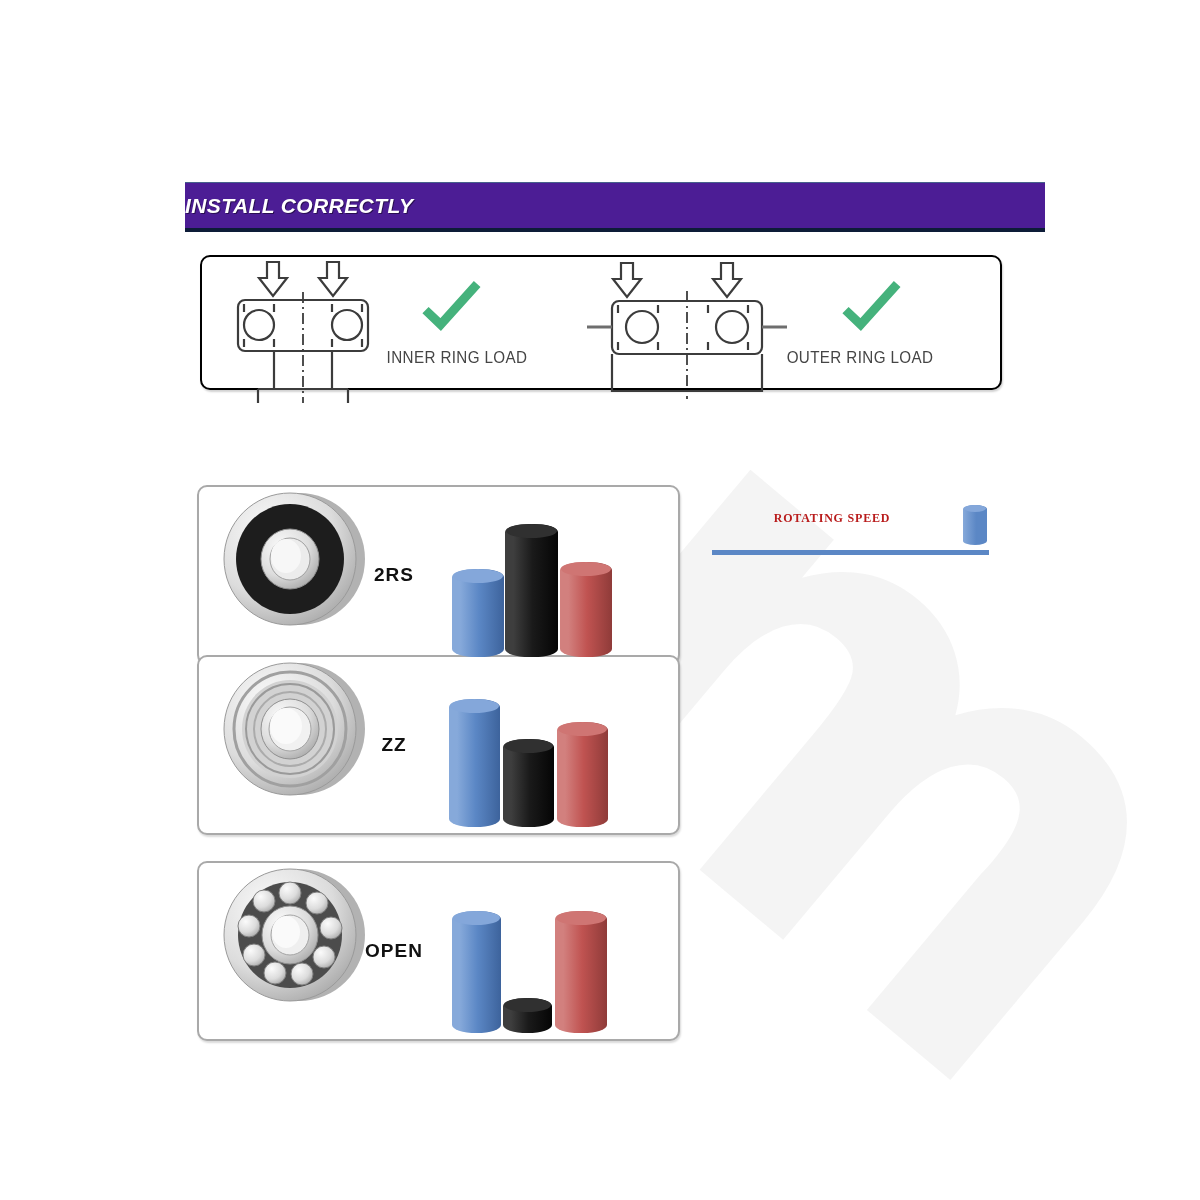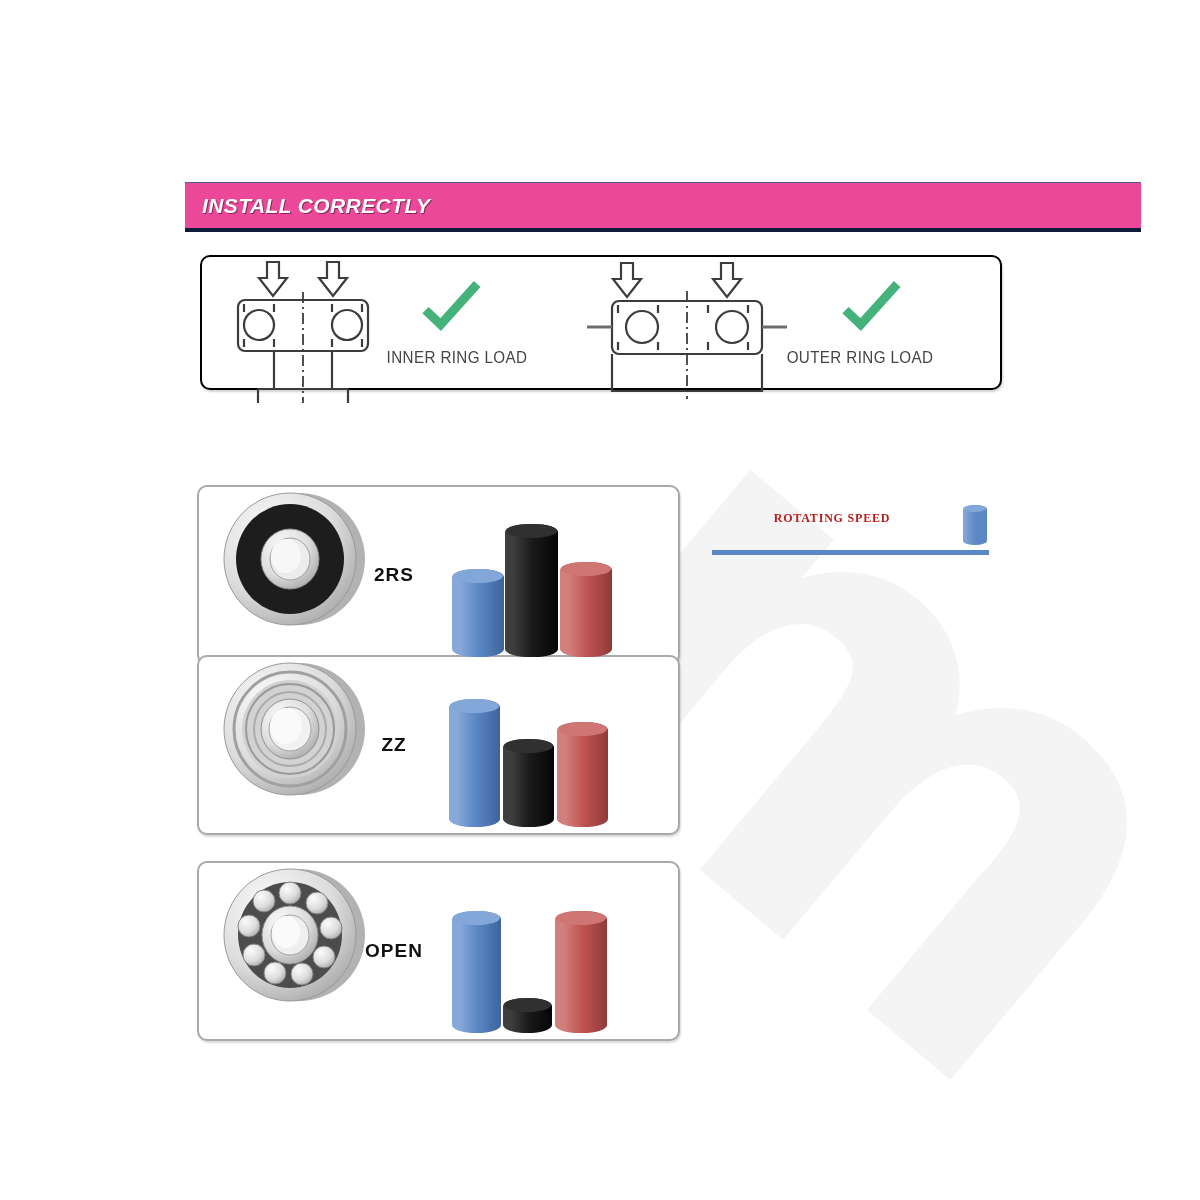--- a/index.html
+++ b/index.html
@@ -2,23 +2,23 @@
 <html><head>
 <meta charset="utf-8">
 <style>
   html,body{margin:0;padding:0;background:#fff;}
   #canvas{
     position:relative;width:1200px;height:1200px;background:#ffffff;overflow:hidden;
     font-family:"Liberation Sans",sans-serif;
   }
   
   .banner{
-    position:absolute;left:185px;width:956px;height:50px;
-    background:#ec4899;border-top:1px solid #46608c;border-bottom:4px solid #0d1c38;
-    box-sizing:border-box;display:flex;align-items:center;padding-left:17px;
+    position:absolute;left:185px;width:860px;height:50px;
+    background:#4c1d95;border-top:1px solid #46608c;border-bottom:4px solid #0d1c38;
+    box-sizing:border-box;display:flex;align-items:center;
   }
   .banner span{
     color:#ffffff;font-size:21px;font-weight:bold;font-style:italic;letter-spacing:.4px;
     text-shadow:1px 1px 0 rgba(0,0,0,.45);white-space:nowrap;
   }
   #banner-install{top:182px;}
   #banner-seals{top:412px;}
   
   #install-box{
     position:absolute;left:200px;top:255px;width:802px;height:135px;box-sizing:border-box;

